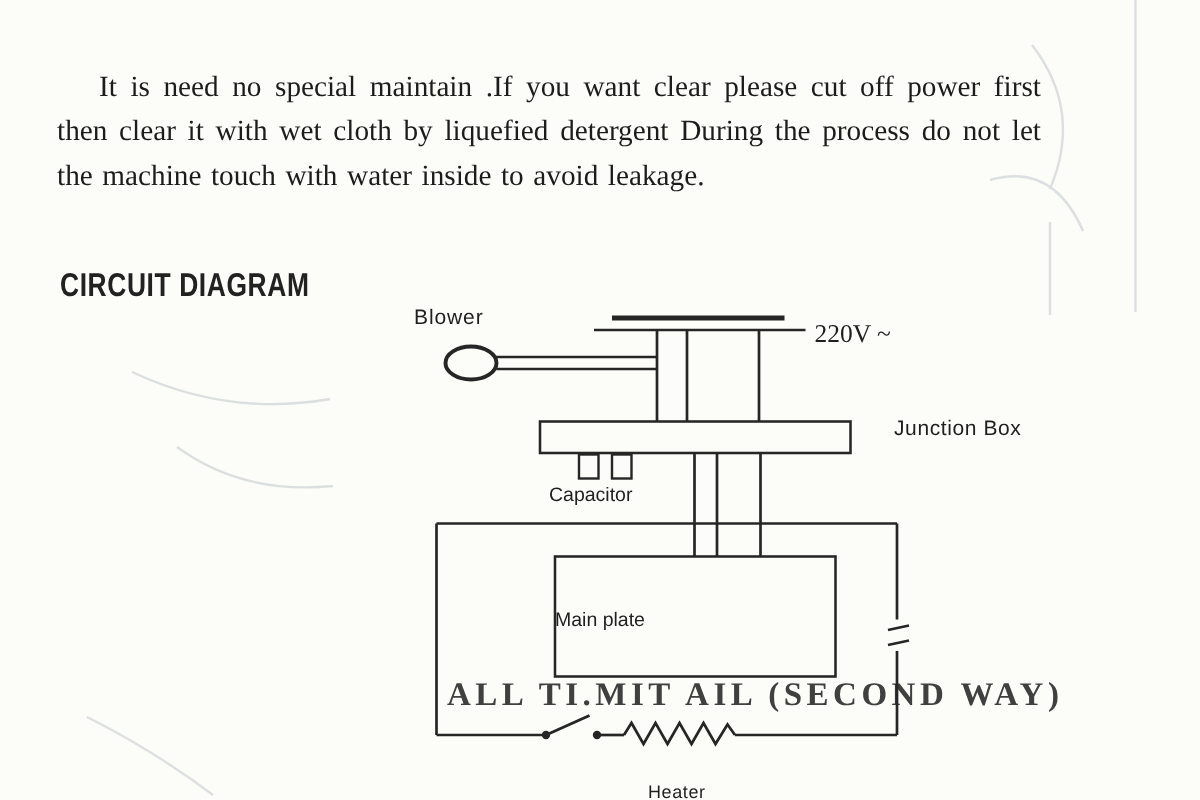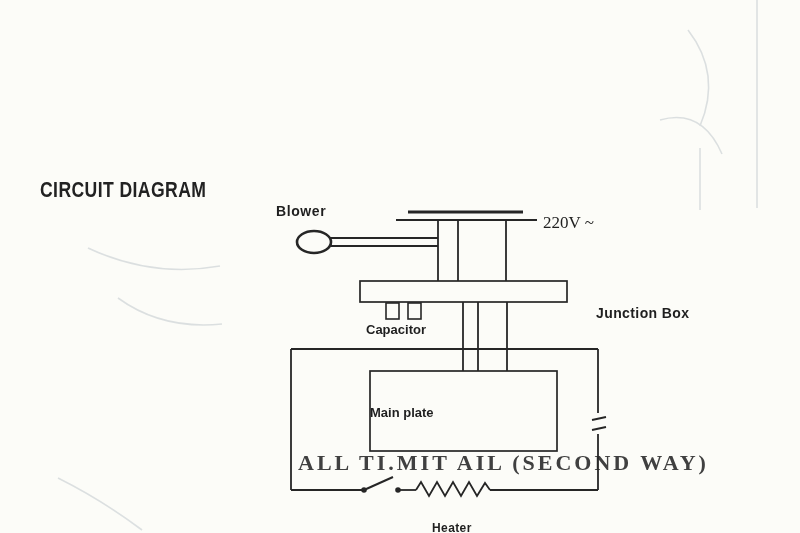--- a/index.html
+++ b/index.html
@@ -24,42 +24,43 @@
     position:absolute;left:40px;top:177px;
     font-family:"Liberation Sans", sans-serif;
     font-weight:700;font-size:22px;letter-spacing:.5px;
     transform:scaleX(.8);transform-origin:left center;
     color:#222;
   }
   .diagram-svg{position:absolute;left:0;top:0;z-index:2;}
   .dlabel{
     position:absolute;z-index:3;
     font-family:"Liberation Sans", sans-serif;
-    font-weight:700;color:#1f1f1f;white-space:nowrap;
+    font-weight:400;color:#1f1f1f;white-space:nowrap;
   }
   .lbl-blower{left:276px;top:203px;font-size:14px;letter-spacing:.6px;}
   .lbl-voltage{left:543px;top:213px;font-size:17px;font-family:"Liberation Serif",serif;font-weight:400;}
-  .lbl-junction{left:596px;top:277px;font-size:14px;letter-spacing:.4px;margin-top:28px;}
+  .lbl-junction{left:596px;top:277px;font-size:14px;letter-spacing:.4px;}
   .lbl-capacitor{left:366px;top:322px;font-size:13px;}
   .lbl-mainplate{left:370px;top:405px;width:187px;font-size:13px;white-space:normal;}
   .lbl-temp{left:328px;top:493px;width:84px;text-align:center;font-size:10.5px;line-height:1.15;white-space:normal;}
   .lbl-heater{left:432px;top:521px;font-size:12px;letter-spacing:.4px;}
   .bleed-text{
     position:absolute;left:298px;top:450px;z-index:1;
     font-family:"Liberation Serif", serif;font-weight:700;
     font-size:22px;letter-spacing:3px;color:#404040;
     filter:blur(.4px);white-space:nowrap;
   }
 </style>
 </head>
 <body>
 
 <div class="page">
 
 
+  <div class="maintain-body">It is need no special maintain .If you want clear please cut off power first then clear it with wet cloth by liquefied detergent During the process do not let the machine touch with water inside to avoid leakage.</div>
 
   <div class="circuit-title">CIRCUIT DIAGRAM</div>
 
   <div class="bleed-text">ALL TI.MIT AIL (SECOND WAY)</div>
 
   <svg class="diagram-svg" width="800" height="533" viewBox="0 0 800 533" xmlns="http://www.w3.org/2000/svg">
 
     <g stroke="#8a98a4" stroke-width="1.6" fill="none" opacity="0.28">
       <line x1="757" y1="0" x2="757" y2="208"></line>
       <path d="M688,30 q34,44 12,96"></path>

